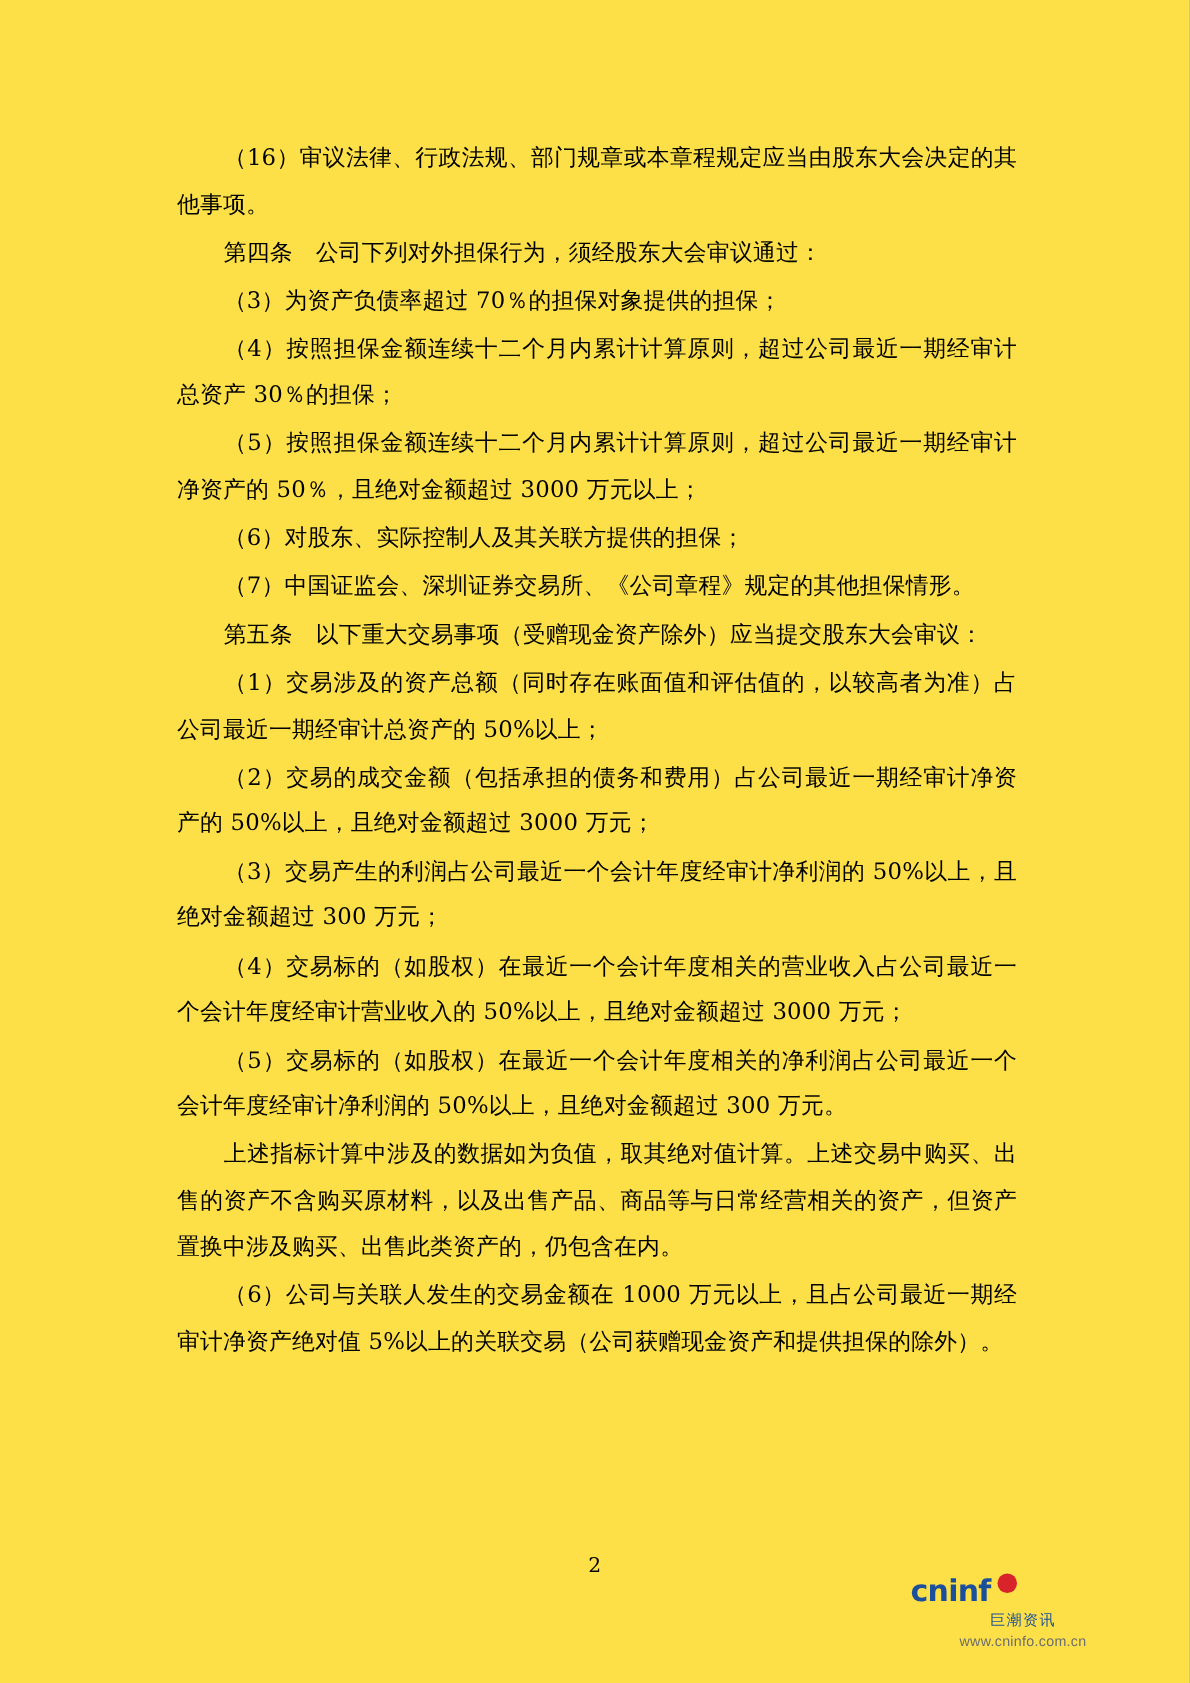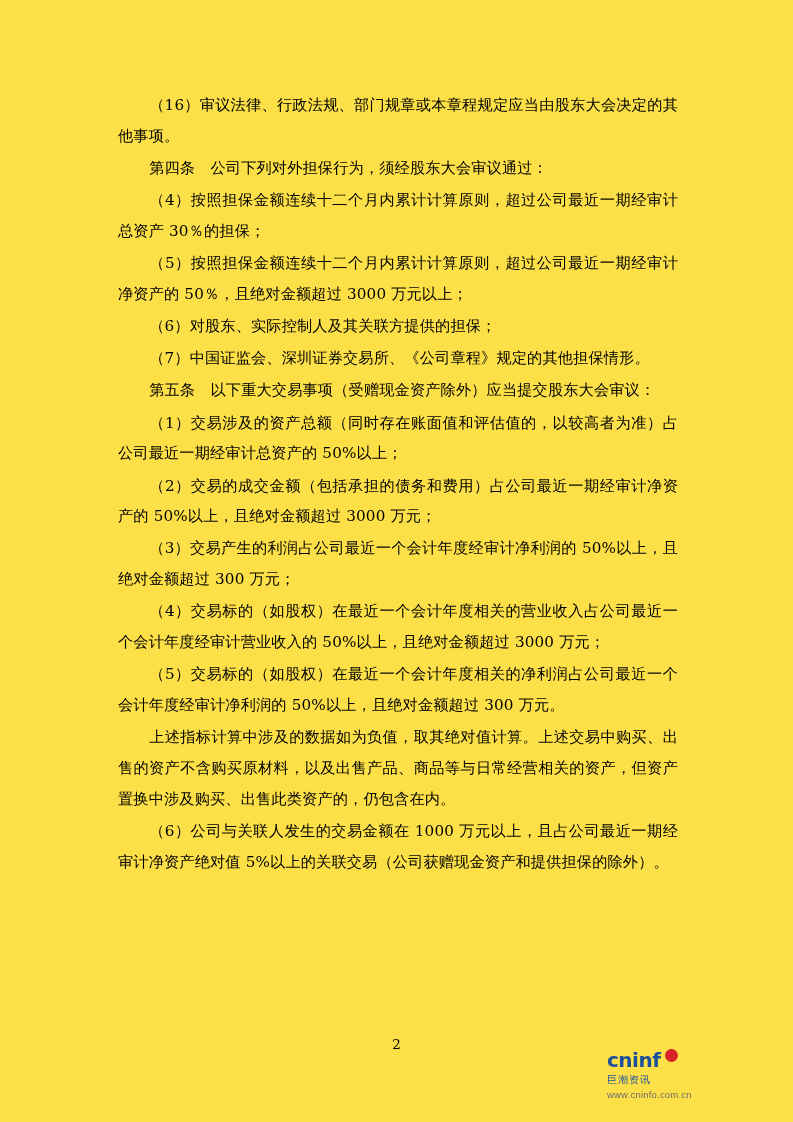--- a/index.html
+++ b/index.html
@@ -44,21 +44,21 @@
     top: 1036px;
     text-align: center;
     font-size: 13.5px;
     font-family: "DejaVu Serif", "Liberation Serif", serif;
   }
   .watermark {
     position: absolute;
     right: 36px;
     bottom: 22px;
     width: 150px;
-    text-align: left;
+    text-align: center;
   }
   .wm-row {
     display: flex;
     align-items: center;
     gap: 5px;
   }
   .wm-logo {
     font-family: "DejaVu Sans", "Liberation Sans", sans-serif;
     font-size: 20px;
     font-weight: bold;
@@ -90,20 +90,21 @@
   }
 </style>
 </head>
 <body>
 
 <div class="page">
 
   <div class="content" id="body">
       <p class="indent"><span>（16）审议法律、行政法规、部门规章或本章程规定应当由股东大会决定的其他事项。</span></p>
       <p class="indent"><span class="bold">第四条</span><span>　公司下列对外担保行为，须经股东大会审议通过：</span></p>
+      <p class="indent"><span>（3）为资产负债率超过 70％的担保对象提供的担保；</span></p>
       <p class="indent"><span>（4）按照担保金额连续十二个月内累计计算原则，超过公司最近一期经审计总资产 30％的担保；</span></p>
       <p class="indent"><span>（5）按照担保金额连续十二个月内累计计算原则，超过公司最近一期经审计净资产的 50％，且绝对金额超过 3000 万元以上；</span></p>
       <p class="indent"><span>（6）对股东、实际控制人及其关联方提供的担保；</span></p>
       <p class="indent"><span>（7）中国证监会、深圳证券交易所、《公司章程》规定的其他担保情形。</span></p>
       <p class="indent"><span class="bold">第五条</span><span>　以下重大交易事项（受赠现金资产除外）应当提交股东大会审议：</span></p>
       <p class="indent"><span>（1）交易涉及的资产总额（同时存在账面值和评估值的，以较高者为准）占公司最近一期经审计总资产的 50%以上；</span></p>
       <p class="indent"><span>（2）交易的成交金额（包括承担的债务和费用）占公司最近一期经审计净资产的 50%以上，且绝对金额超过 3000 万元；</span></p>
       <p class="indent"><span>（3）交易产生的利润占公司最近一个会计年度经审计净利润的 50%以上，且绝对金额超过 300 万元；</span></p>
       <p class="indent"><span>（4）交易标的（如股权）在最近一个会计年度相关的营业收入占公司最近一个会计年度经审计营业收入的 50%以上，且绝对金额超过 3000 万元；</span></p>
       <p class="indent"><span>（5）交易标的（如股权）在最近一个会计年度相关的净利润占公司最近一个会计年度经审计净利润的 50%以上，且绝对金额超过 300 万元。</span></p>

